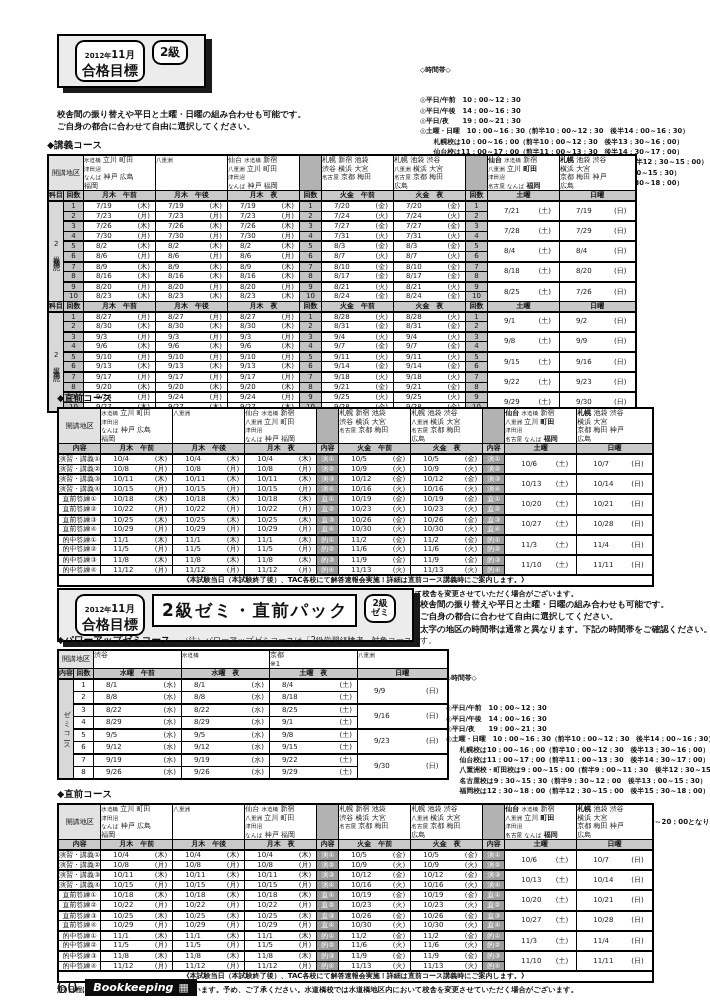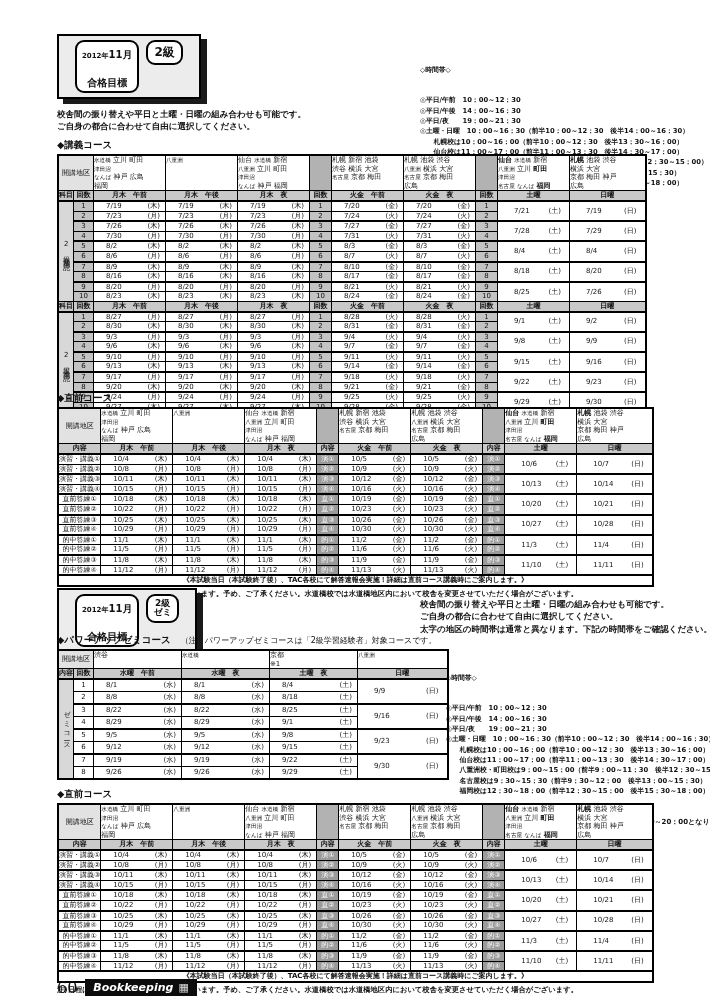--- a/index.html
+++ b/index.html
@@ -7,21 +7,21 @@
        font-family:"DejaVu Sans","Liberation Sans",sans-serif;color:#111;}
   .abs{position:absolute;}
   
   .banner{position:absolute;background:#ececec;border:2px solid #000;
           box-shadow:6px 5px 0 #1a1a1a;display:flex;align-items:flex-start;
           gap:7px;padding:4px 16px;}
   .goalbadge{border:2px solid #000;border-radius:9px;background:#fff;
              padding:2px 5px;text-align:center;line-height:1.15;}
   .goalbadge .yr{font-size:7px;font-weight:bold;}
   .goalbadge .mo{font-size:10px;font-weight:bold;}
-  .goalbadge .goal{font-size:10px;font-weight:bold;display:block;margin-top:15px;}
+  .goalbadge .goal{font-size:14px;font-weight:bold;display:block;}
   .btitle{border:2px solid #000;background:#fff;font-weight:bold;
           padding:3px 6px 3px 16px;white-space:nowrap;}
   #banner1 .btitle{font-size:21px;letter-spacing:14px;}
   #banner2 .btitle{font-size:17px;letter-spacing:2px;padding-left:8px;}
   .lvlbadge{border:2px solid #000;border-radius:9px;background:#fff;
             font-weight:bold;text-align:center;padding:4px 6px;font-size:12px;line-height:1.05;}
   #banner2 .lvlbadge{font-size:9px;padding:3px 5px;}
   
   .notes{font-size:8.5px;font-weight:bold;line-height:1.45;white-space:nowrap;}
   .timeband{font-size:6.8px;line-height:10.3px;white-space:pre;font-weight:bold;}
@@ -72,21 +72,21 @@
 <div class="abs notes" style="left:57px;top:108px;">
     <div>校舎間の振り替えや平日と土曜・日曜の組み合わせも可能です。</div>
     <div>ご自身の都合に合わせて自由に選択してください。</div>
   </div>
 
 <div class="abs timeband" style="left:420px;top:44px;">
   <div class="tbtitle">◇時間帯◇</div>
   <div><div>◎平日/午前　10：00～12：30</div><div>◎平日/午後　14：00～16：30</div><div>◎平日/夜　　19：00～21：30</div><div>◎土曜・日曜　10：00～16：30（前半10：00～12：30　後半14：00～16：30）</div><div>　　札幌校は10：00～16：00（前半10：00～12：30　後半13：30～16：00）</div><div>　　仙台校は11：00～17：00（前半11：00～13：30　後半14：30～17：00）</div><div>　　八重洲校・町田校は9：00～15：00（前半9：00～11：30　後半12：30～15：00）</div><div>　　名古屋校は9：30～15：30（前半9：30～12：00　後半13：00～15：30）</div><div>　　福岡校は12：30～18：00（前半12：30～15：00　後半15：30～18：00）</div></div>
 </div>
 
-<div class="abs" style="left:57px;top:139px;">
+<div class="abs" style="left:47px;top:139px;">
   <div class="sectitle">◆講義コース</div>
   <table class="sched" id="kogi-table">
       <colgroup>
         <col style="width:14px">
         <col style="width:20px">
         <col style="width:72px">
         <col style="width:72px">
         <col style="width:72px">
         <col style="width:22px">
         <col style="width:72px">
@@ -1498,20 +1498,21 @@
       </tbody>
     </table>
   <div class="tblnote">注)日程は都合により変更することがございます。予め、ご了承ください。水道橋校では水道橋地区内において校舎を変更させていただく場合がございます。</div>
 </div>
 
 <div class="banner" id="banner2" style="left:57px;top:588px;">
   <span class="goalbadge">
     <span><span class="yr">2012年</span><span class="mo">11月</span></span>
     <span class="goal">合格目標</span>
   </span>
+  <span class="btitle">2級ゼミ・直前パック</span>
   <span class="lvlbadge">
     <span>2級</span><br>
     <span>ゼミ</span>
   </span>
 </div>
 
 <div class="abs notes" style="left:420px;top:598px;">
     <div>校舎間の振り替えや平日と土曜・日曜の組み合わせも可能です。</div>
     <div>ご自身の都合に合わせて自由に選択してください。</div>
     <div>太字の地区の時間帯は通常と異なります。下記の時間帯をご確認ください。</div>

